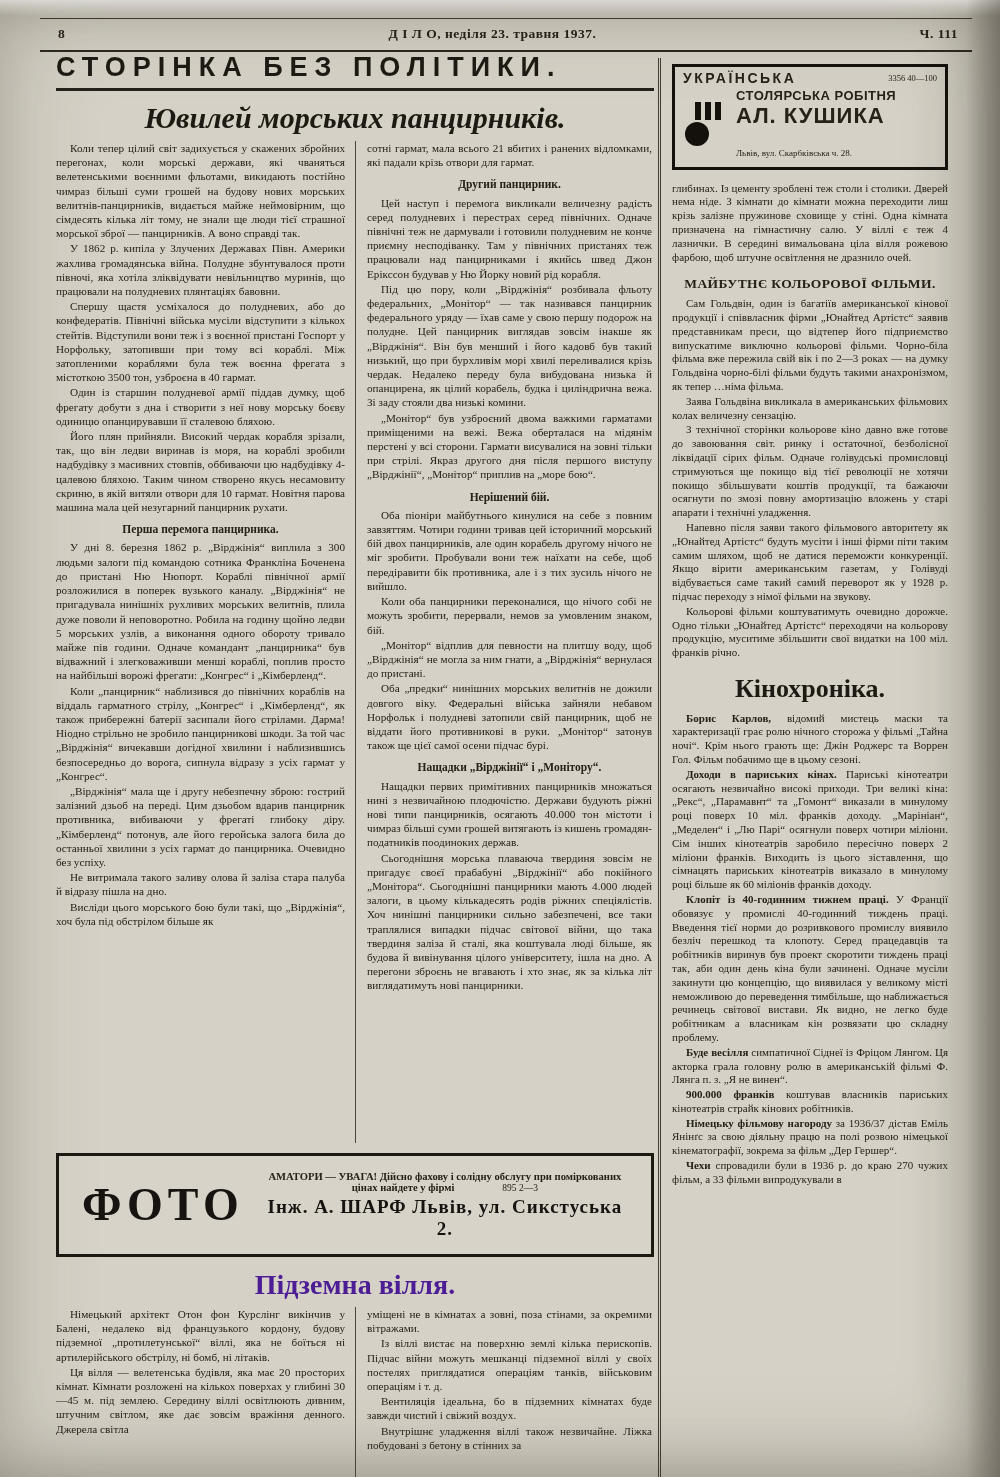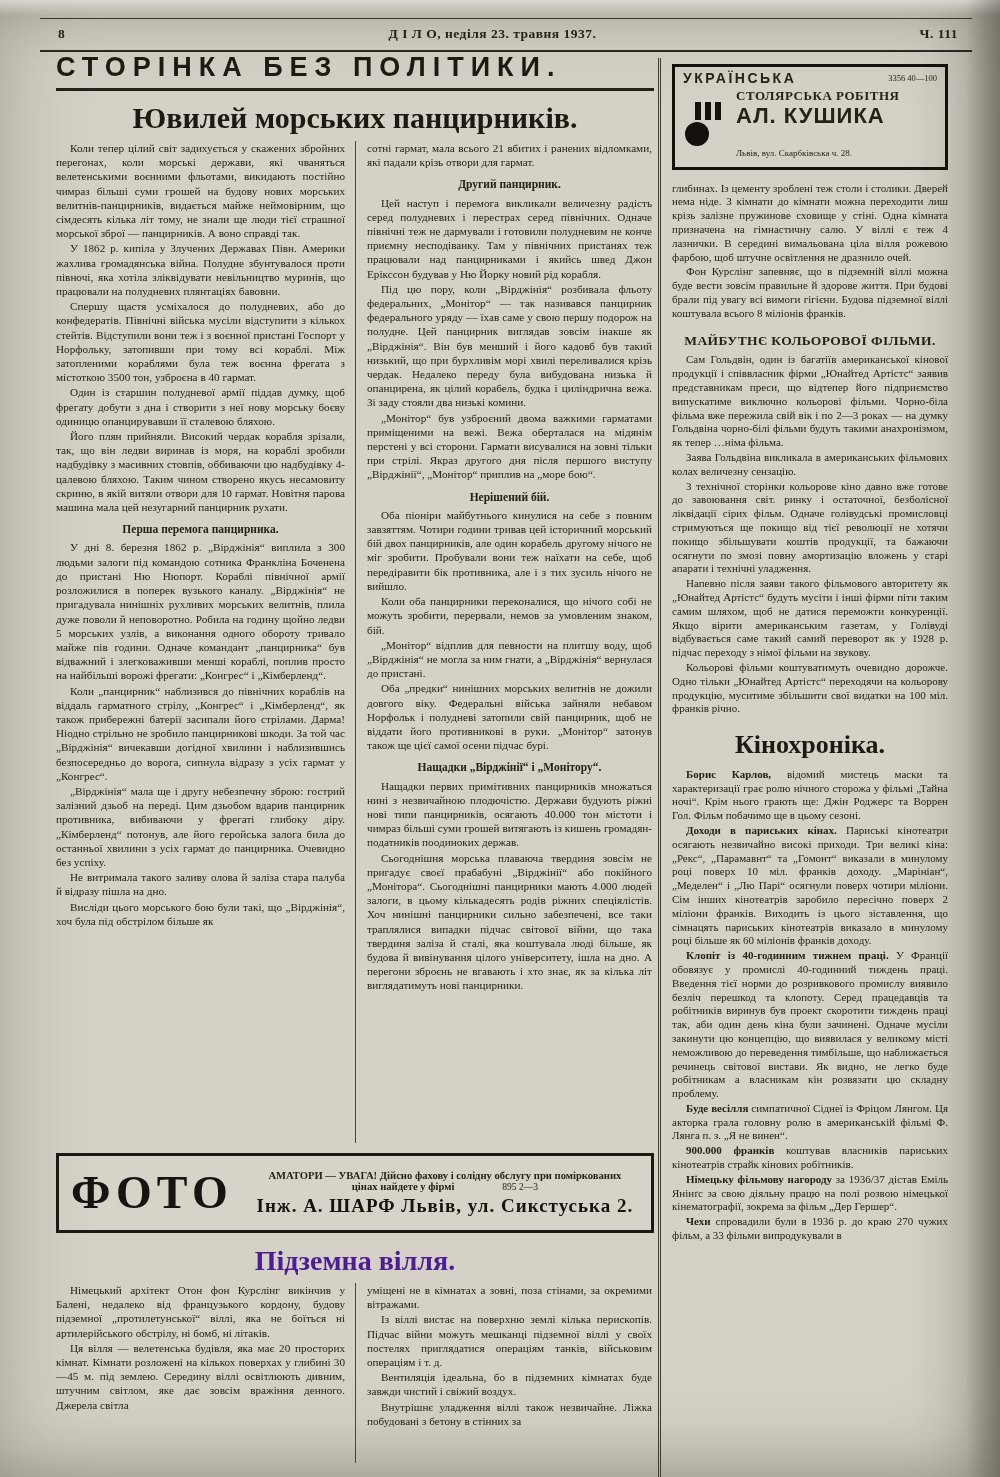--- a/index.html
+++ b/index.html
@@ -19,36 +19,36 @@
     font-weight:bold; font-size:13.5px; letter-spacing:.5px; }
   .rule-header { position:absolute; top:50px; left:40px; right:28px; border-top:2px solid #2b2720; }
 
   .divider-vert { position:absolute; left:658px; top:58px; bottom:0; width:0; border-left:3px double #413c32; }
 
   
   .left-zone { position:absolute; left:56px; top:52px; width:598px; }
   .section-title { font-family:"Liberation Sans", sans-serif; font-weight:bold; font-size:27px;
     letter-spacing:7px; color:#1d1a13; white-space:nowrap; }
   .section-rule { border-top:3px solid #24211a; margin-top:5px; }
-  .article-title { text-align:center; font-weight:bold; font-size:30px; margin:10px 0 6px; color:#1d1a13; }
+  .article-title { text-align:center; font-weight:bold; font-size:30px; margin:10px 0 6px; color:#1d1a13;font-style:italic; }
 
   .cols { display:flex; height:1002px; overflow:hidden; }
   .col { width:50%; padding-right:10px; font-size:11.2px; line-height:14.2px; text-align:justify; }
   .col + .col { border-left:1px solid #4a453a; padding-left:11px; padding-right:2px; }
 
   .blk { margin:0 0 1px; }
   .blk-p { text-indent:14px; }
   .blk-cont { text-indent:0; }
   .blk-h { font-weight:bold; text-align:center; text-indent:0; margin:8px 0 4px; font-size:11.5px; }
   .blk-h2 { font-weight:bold; text-align:center; text-indent:0; margin:13px 0 6px; font-size:13.5px; letter-spacing:.4px; }
   .blk-hbig { font-weight:bold; text-align:center; text-indent:0; margin:15px 0 8px; font-size:26px; line-height:1.1; color:#1d1a13; }
   .lead { font-weight:bold; }
 
   
-  .photo-ad { border:3px solid #1c1913; margin-top:10px; padding:6px 12px; height:80px;
+  .photo-ad { border:3px solid #1c1913; margin-top:10px; padding:6px 23px; height:104px;
     display:flex; align-items:center; gap:18px; background:rgba(255,255,255,.06); }
   .photo-brand { font-weight:bold; font-size:46px; letter-spacing:5px; color:#161310; line-height:1; }
   .photo-mid { flex:1; }
   .photo-line1 { font-weight:bold; font-size:10.6px; text-align:center; }
   .photo-line2row { display:flex; justify-content:center; align-items:baseline; gap:48px; font-size:10.6px; font-weight:bold; }
   .photo-code { font-size:9.5px; font-weight:normal; }
   .photo-line3 { font-weight:bold; font-size:19px; text-align:center; margin-top:3px; letter-spacing:1px; color:#161310; }
 
   .bottom-title { text-align:center; font-weight:bold; font-size:28px; margin:12px 0 6px; color:#4c1d95; }
   .bottom-cols { display:flex; height:180px; overflow:hidden; }
@@ -59,21 +59,21 @@
   .top-ad { border:3px solid #14110c; padding:5px 8px 6px 8px; margin-bottom:12px; }
   .top-ad-head { display:flex; justify-content:space-between; align-items:flex-start; }
   .top-ad-kicker { font-family:"Liberation Sans", sans-serif; font-weight:bold; font-size:14px; letter-spacing:2.5px; }
   .top-ad-code { font-size:8.5px; }
   .top-ad-body { display:flex; gap:9px; align-items:center; margin-top:3px; }
   .ad-logo { width:44px; height:46px; position:relative; flex:0 0 auto; }
   .ad-logo .bar { position:absolute; top:0; width:6px; height:18px; background:#14110c; }
   .ad-logo .b1 { left:12px; } .ad-logo .b2 { left:22px; } .ad-logo .b3 { left:32px; }
   .ad-logo .dot { position:absolute; left:2px; top:20px; width:24px; height:24px; border-radius:50%; background:#14110c; }
   .top-ad-text { flex:1; }
-  .top-ad-l2 { font-family:Liberation Serif, serif; font-weight:bold; font-size:13px; letter-spacing:.5px; }
+  .top-ad-l2 { font-family:Liberation Sans, sans-serif; font-weight:bold; font-size:13px; letter-spacing:.5px; }
   .top-ad-name { font-family:"Liberation Sans", sans-serif; font-weight:bold; font-size:22px; letter-spacing:1px; line-height:1.15; }
   .top-ad-addr { font-size:9px; margin-top:19px; }
 </style>
 </head>
 <body>
 
 <div class="page">
   <div class="rule-top"></div>
 
   <div class="header">
@@ -164,21 +164,20 @@
         </div>
         <div class="top-ad-text">
           <div class="top-ad-l2">СТОЛЯРСЬКА РОБІТНЯ</div>
           <div class="top-ad-name">АЛ. КУШИКА</div>
           <div class="top-ad-addr">Львів, вул. Скарбківська ч. 28.</div>
         </div>
       </div>
     </div>
     <div class="right-blocks">
         <div class="blk blk-cont">глибинах. Із цементу зроблені теж столи і столики. Дверей нема ніде. З кімнати до кімнати можна переходити лиш крізь залізне пружинове сховище у стіні. Одна кімната призначена на гімнастичну салю. У віллі є теж 4 лазнички. В середині вимальована ціла вілля рожевою фарбою, щоб штучне освітлення не дразнило очей.</div>
-        <div class="blk blk-p">Фон Курслінг запевняє, що в підземній віллі можна буде вести зовсім правильне й здорове життя. При будові брали під увагу всі вимоги гігієни. Будова підземної віллі коштувала всього 8 міліонів франків.</div>
         <div class="blk blk-h2">МАЙБУТНЄ КОЛЬОРОВОЇ ФІЛЬМИ.</div>
         <div class="blk blk-p">Сам Гольдвін, один із багатіїв американської кінової продукції і співвласник фірми „Юнайтед Артістс“ заявив представникам преси, що відтепер його підприємство випускатиме виключно кольорові фільми. Чорно-біла фільма вже пережила свій вік і по 2—3 роках — на думку Гольдвіна чорно-білі фільми будуть такими анахронізмом, як тепер …німа фільма.</div>
         <div class="blk blk-p">Заява Гольдвіна викликала в американських фільмових колах величезну сензацію.</div>
         <div class="blk blk-p">З технічної сторінки кольорове кіно давно вже готове до завоювання світ. ринку і остаточної, безболісної ліквідації сірих фільм. Одначе голівудські промисловці стримуються ще покищо від тієї революції не хотячи покищо збільшувати коштів продукції, та бажаючи осягнути по змозі повну амортизацію вложень у старі апарати і технічні уладження.</div>
         <div class="blk blk-p">Напевно після заяви такого фільмового авторитету як „Юнайтед Артістс“ будуть мусіти і інші фірми піти таким самим шляхом, щоб не датися переможти конкуренції. Якщо вірити американським газетам, у Голівуді відбувається саме такий самий переворот як у 1928 р. підчас переходу з німої фільми на звукову.</div>
         <div class="blk blk-p">Кольорові фільми коштуватимуть очевидно дорожче. Одно тільки „Юнайтед Артістс“ переходячи на кольорову продукцію, муситиме збільшити свої видатки на 100 міл. франків річно.</div>
         <div class="blk blk-hbig">Кінохроніка.</div>
         <div class="blk blk-p"><span class="lead">Борис Карлов, </span>відомий мистець маски та характеризації грає ролю нічного сторожа у фільмі „Тайна ночі“. Крім нього грають ще: Джін Роджерс та Воррен Гол. Фільм побачимо ще в цьому сезоні.</div>
         <div class="blk blk-p"><span class="lead">Доходи в париських кінах. </span>Париські кінотеатри осягають незвичайно високі приходи. Три великі кіна: „Рекс“, „Парамавнт“ та „Гомонт“ виказали в минулому році поверх 10 міл. франків доходу. „Марініан“, „Меделен“ і „Лю Парі“ осягнули поверх чотири міліони. Сім інших кінотеатрів заробило пересічно поверх 2 міліони франків. Виходить із цього зіставлення, що сімнацять париських кінотеатрів виказало в минулому році більше як 60 міліонів франків доходу.</div>
         <div class="blk blk-p"><span class="lead">Клопіт із 40-годинним тижнем праці. </span>У Франції обовязує у промислі 40-годинний тиждень праці. Введення тієї норми до розривкового промислу виявило безліч перешкод та клопоту. Серед працедавців та робітників виринув був проект скоротити тиждень праці так, аби один день кіна були зачинені. Одначе мусіли закинути цю концепцію, що виявилася у великому місті неможливою до переведення тимбільше, що наближається речинець світової вистави. Як видно, не легко буде робітникам а власникам кін розвязати цю складну проблему.</div>

